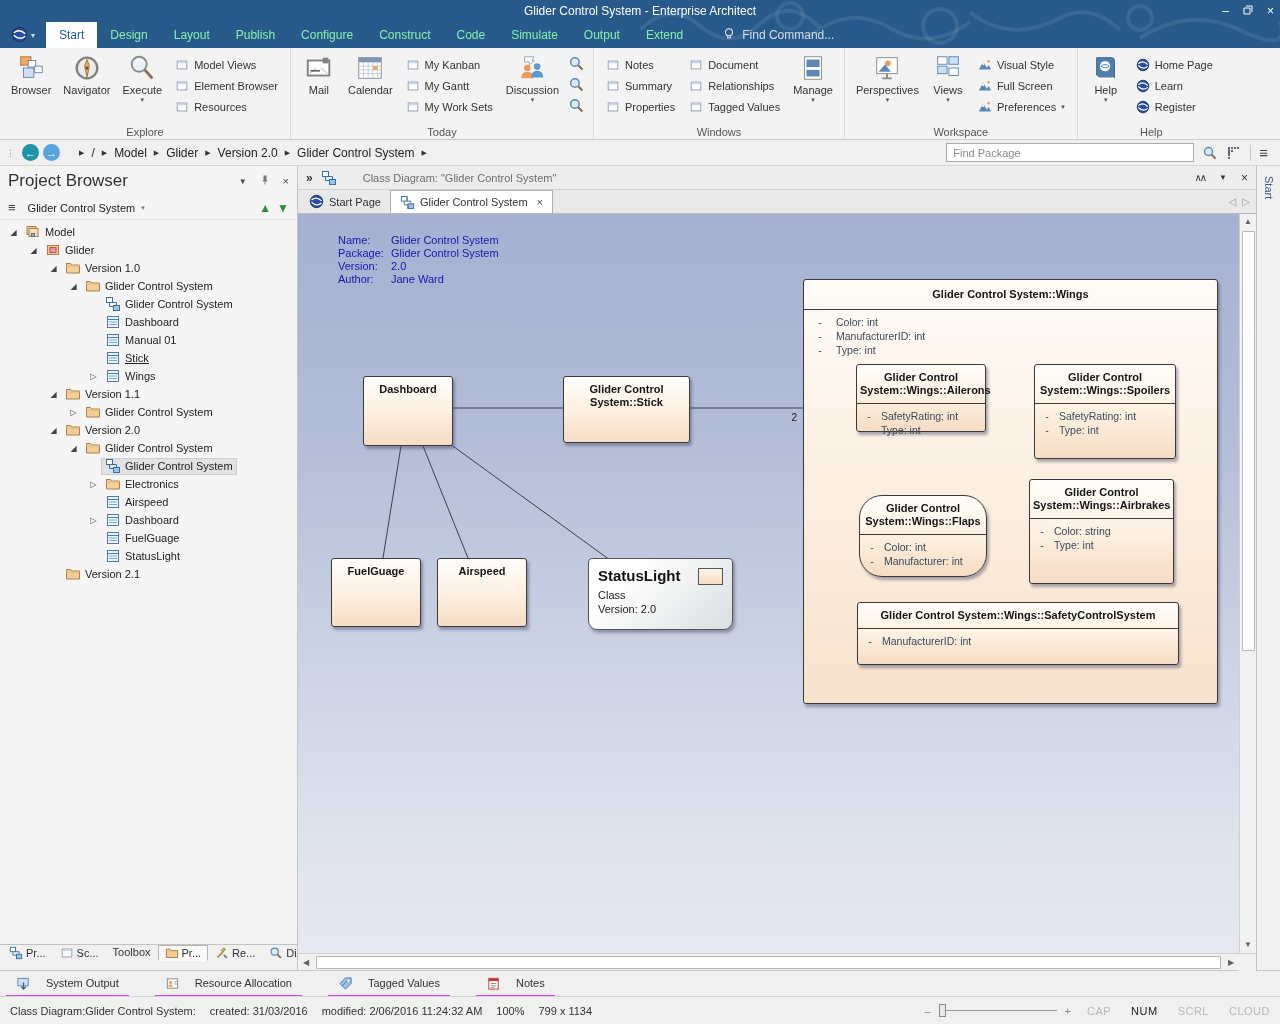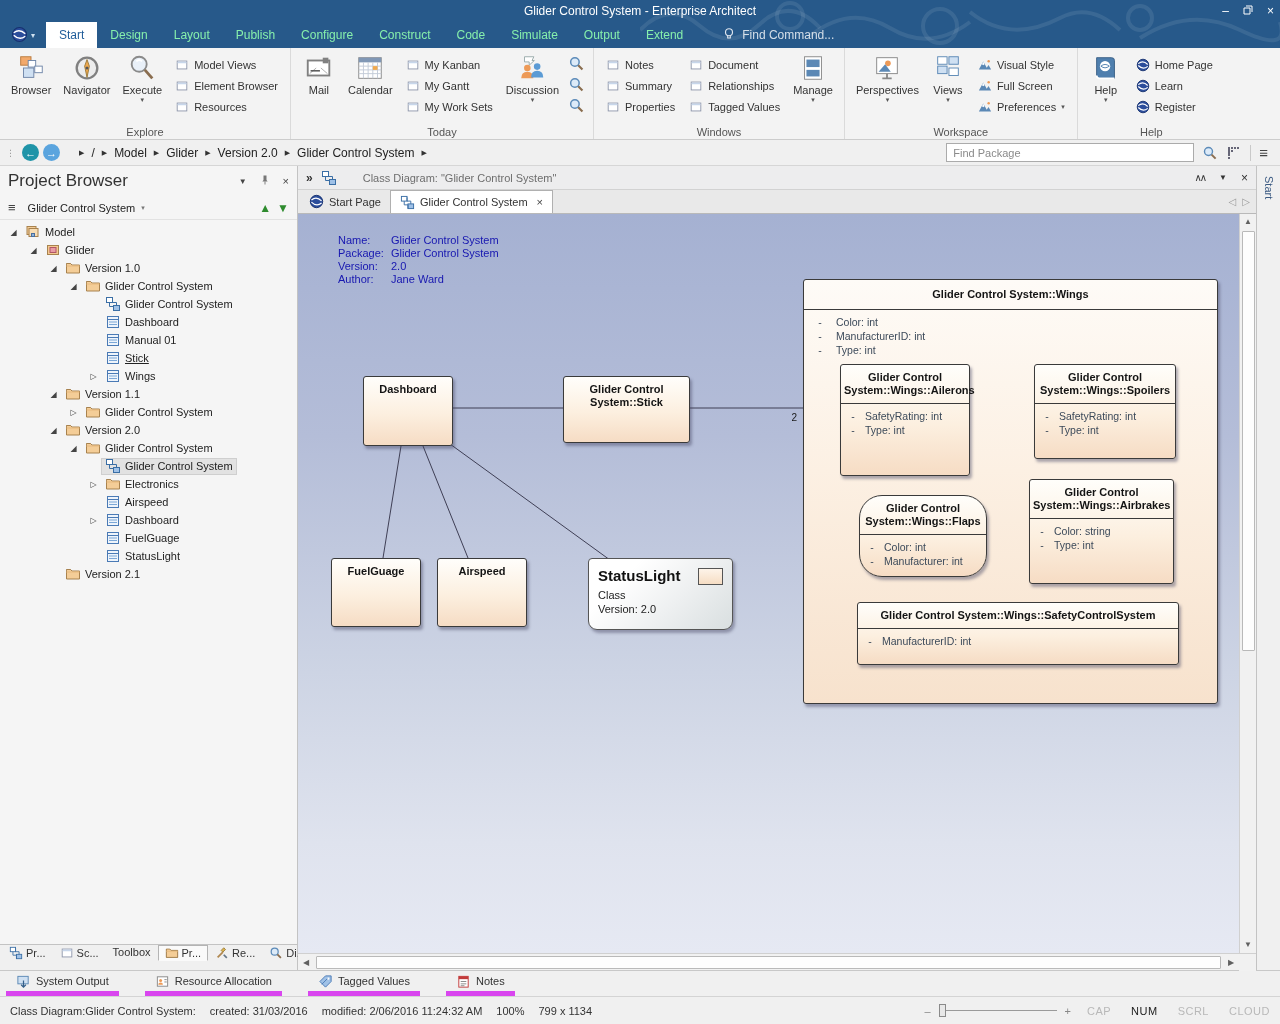--- a/index.html
+++ b/index.html
@@ -133,21 +133,21 @@
   .sl-title{font-weight:bold;font-size:15px;color:#111;padding:8px 0 4px 9px;}
   .sl-sub{font-size:11px;color:#222;padding-left:9px;line-height:14px;}
   .sl-chip{position:absolute;top:9px;right:9px;width:25px;height:17px;border:1px solid #555;
     background:linear-gradient(180deg,#fdf4e9,#f6ddc4);}
   #connectors{position:absolute;left:0;top:0;}
   #connectors line{stroke:#3f3f55;stroke-width:1;}
   #connectors text{font-size:10px;fill:#1a1a1a;font-family:"Liberation Sans",sans-serif;}
 
   
   .dock{height:26px;background:#f0f0f0;border-top:1px solid #c8c8c8;display:flex;align-items:stretch;padding-left:6px;gap:26px;}
-  .ktab{display:flex;align-items:center;gap:5px;color:#333;border-bottom:5px solid #d946ef;padding:0 10px;cursor:default;}
+  .ktab{display:flex;align-items:center;gap:15px;color:#333;border-bottom:1px solid #d946ef;padding:0 10px;cursor:default;}
   .ktab .ki{width:15px;height:15px;}
   .ktab .ki svg{width:15px;height:15px;}
 
   
   .status{height:28px;background:#f0f0f0;border-top:1px solid #d4d4d4;display:flex;align-items:center;padding:0 10px;color:#333;}
   .status .seg{margin-right:14px;white-space:nowrap;}
   .st-right{margin-left:auto;display:flex;align-items:center;gap:16px;}
   .slider{display:flex;align-items:center;gap:8px;color:#888;}
   .sl-track{width:118px;height:1px;background:#9a9a9a;position:relative;}
   .sl-knob{position:absolute;left:0;top:-6px;width:7px;height:13px;background:#e8e8e8;border:1px solid #8a8a8a;}
@@ -1057,21 +1057,21 @@
               </div>
               <div class="attr">
                 <span class="dash">-</span>
                 <span>ManufacturerID: int</span>
               </div>
               <div class="attr">
                 <span class="dash">-</span>
                 <span>Type: int</span>
               </div>
             </div>
-          <div class="node" style="left:36px;top:84px;width:130px;height:112px;">
+          <div class="node" style="left:52px;top:84px;width:130px;height:68px;">
             <div class="t cmp">Glider Control System::Wings::Ailerons</div>
             <div class="attrs">
 
             <div class="attr">
                   <span class="dash">-</span>
                   <span>SafetyRating: int</span>
                 </div>
                 <div class="attr">
                   <span class="dash">-</span>
                   <span>Type: int</span>

